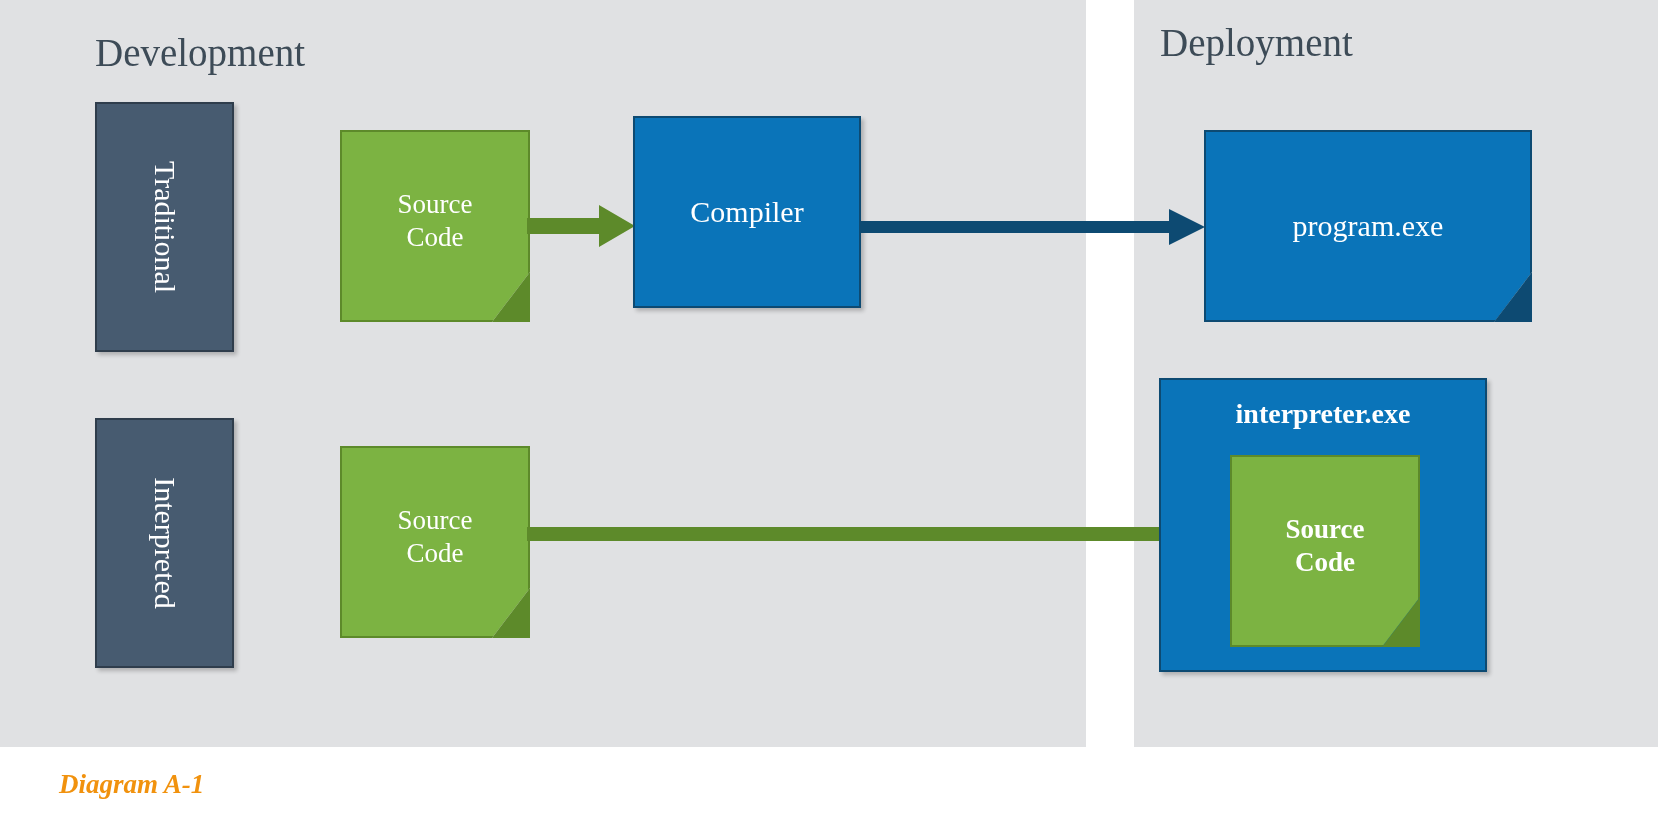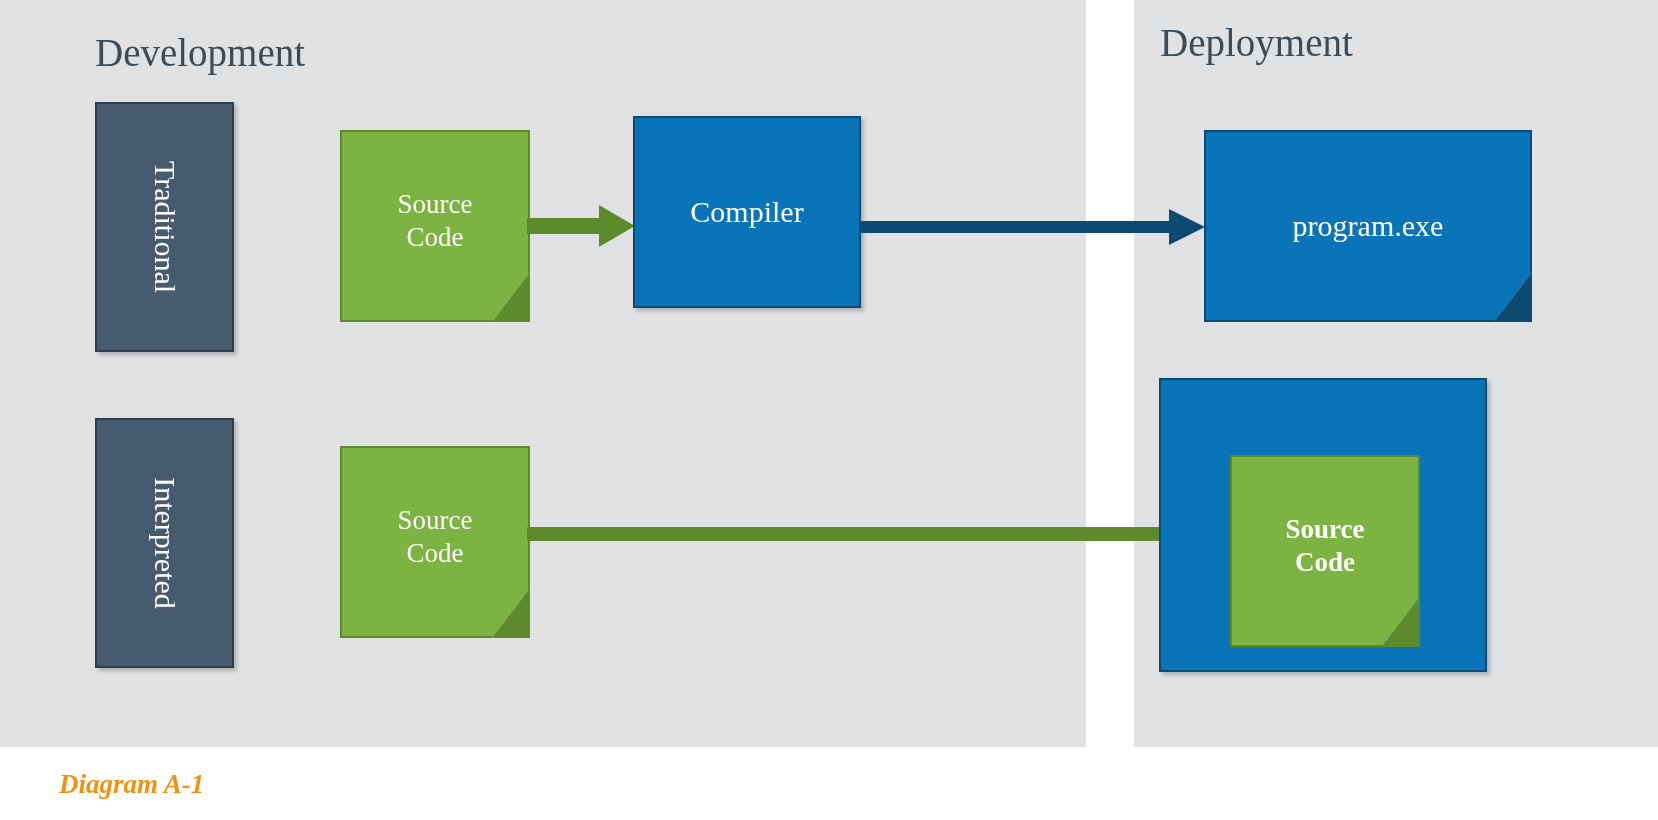--- a/index.html
+++ b/index.html
@@ -218,20 +218,21 @@
 Code</div>
   </div>
 
   <div class="arrow" id="arrow-src-to-interp">
     <svg width="680" height="42" viewBox="0 0 680 42" xmlns="http://www.w3.org/2000/svg">
       <polygon points="0,14 642,14 642,0 678,21 642,42 642,28 0,28" fill="#5d8a2a"></polygon>
     </svg>
   </div>
 
   <div id="box-interpreter">
+    <div class="label">interpreter.exe</div>
 
     <div class="doc doc-green doc-source" id="doc-source-inside">
       <div class="body" style="clip-path: polygon(0 0, 100% 0, 100% 74%, 80% 100%, 0 100%);"></div>
       <div class="fold" style="right:0; bottom:0; width:38px; height:50px; clip-path: polygon(100% 0, 100% 100%, 0 100%);"></div>
       <div class="label">Source
 Code</div>
     </div>
   </div>
 
   <div id="caption">Diagram A-1</div>

